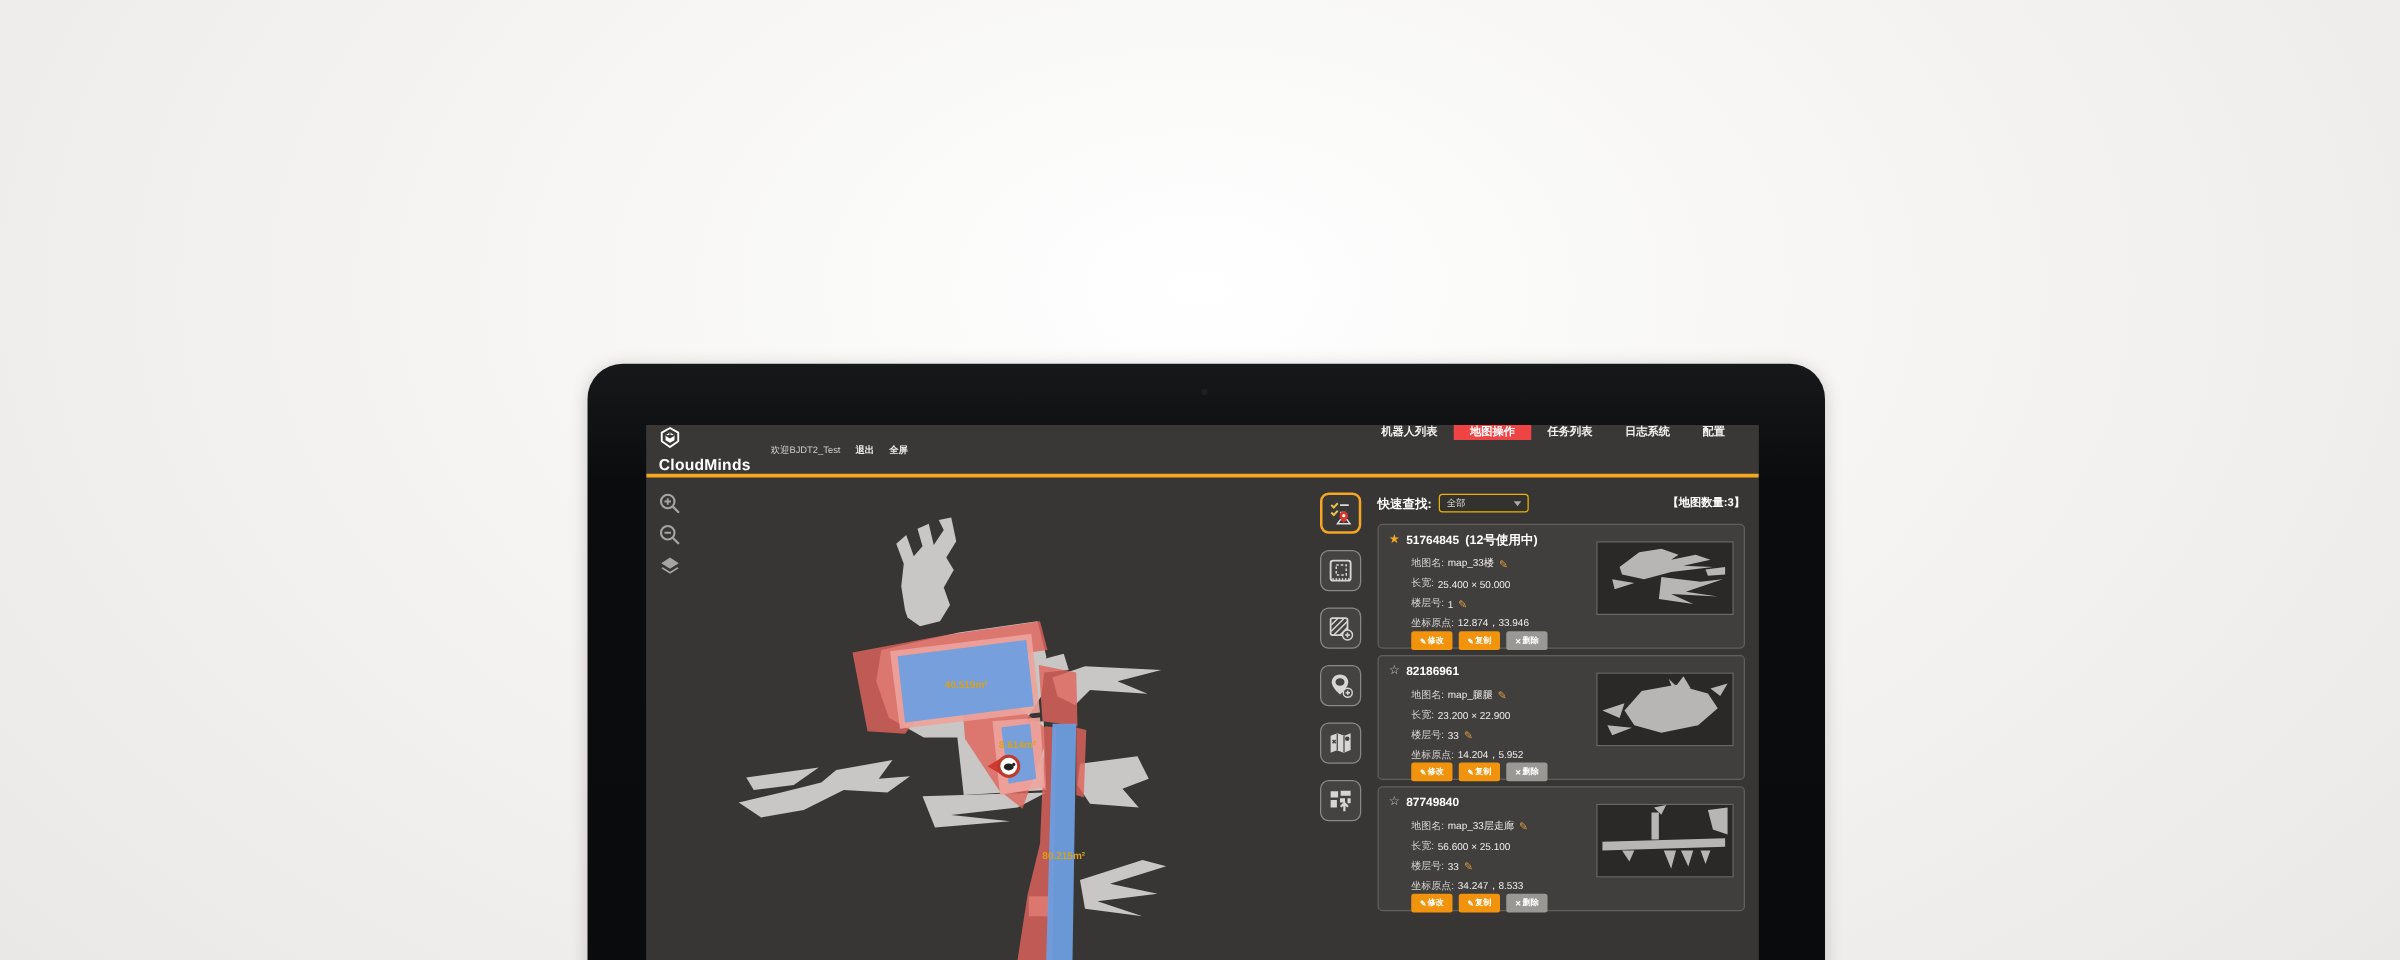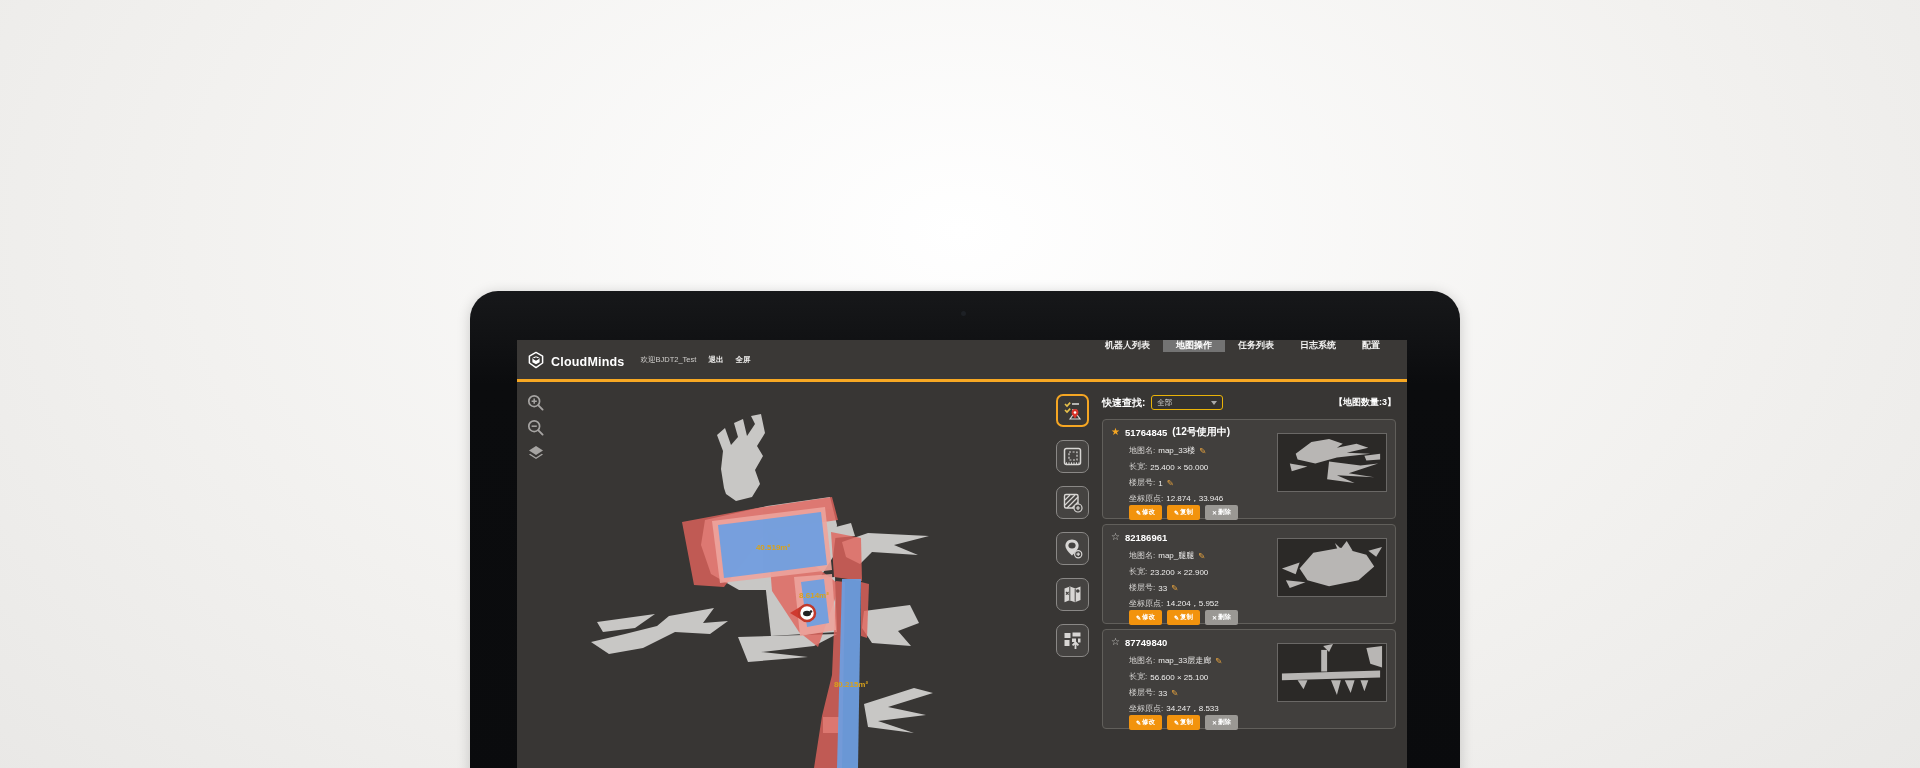--- a/index.html
+++ b/index.html
@@ -21,30 +21,30 @@
   .screen {
     position:absolute; left:47px; top:49px; width:890px; height:480px;
     background:#383634; overflow:hidden;
   }
 
   
   .ui-header {
     height:42px; background:#3a3836; border-bottom:3px solid #F7A823;
     display:flex; align-items:center; position:relative;
   }
-  .brand { display:flex; align-items:flex-end; gap:6px; padding-left:10px; }
+  .brand { display:flex; align-items:flex-start; gap:6px; padding-left:10px;flex-direction:column; }
   .brand-text { color:#fff; font-size:12.5px; font-weight:bold; letter-spacing:.2px; }
   .welcome { margin-left:16px; font-size:7.5px; color:#cfcdcb; }
   .hdr-link { margin-left:12px; font-size:7.5px; color:#f0efee; text-decoration:none; font-weight:bold; cursor:pointer; }
   .nav { margin-left:auto; display:flex; height:42px; align-items:flex-start; padding-right:14px; }
   .nav-item {
     display:flex; align-items:center; padding:0 13px;
     color:#f2f1f0; font-size:9px; font-weight:bold; cursor:pointer; white-space:nowrap;
   }
-  .nav-item.active { background:#737373; color:#fff; }
+  .nav-item.active { background:#ef4444; color:#fff; }
 
   
   .ui-body { position:absolute; top:45px; left:0; right:0; bottom:0; display:flex; }
   .map-area { position:relative; width:536px; flex:none; background:#383634; overflow:hidden; }
   .map-controls { position:absolute; left:8px; top:8px; display:flex; flex-direction:column; gap:3px; z-index:3; }
   .map-ctrl-btn { width:22px; height:22px; background:transparent; border:none; cursor:pointer; padding:0; }
   .map-svg { position:absolute; left:0; top:0; }
   .area-label { font-size:8px; font-weight:bold; fill:#d9a21b; }
 
   

